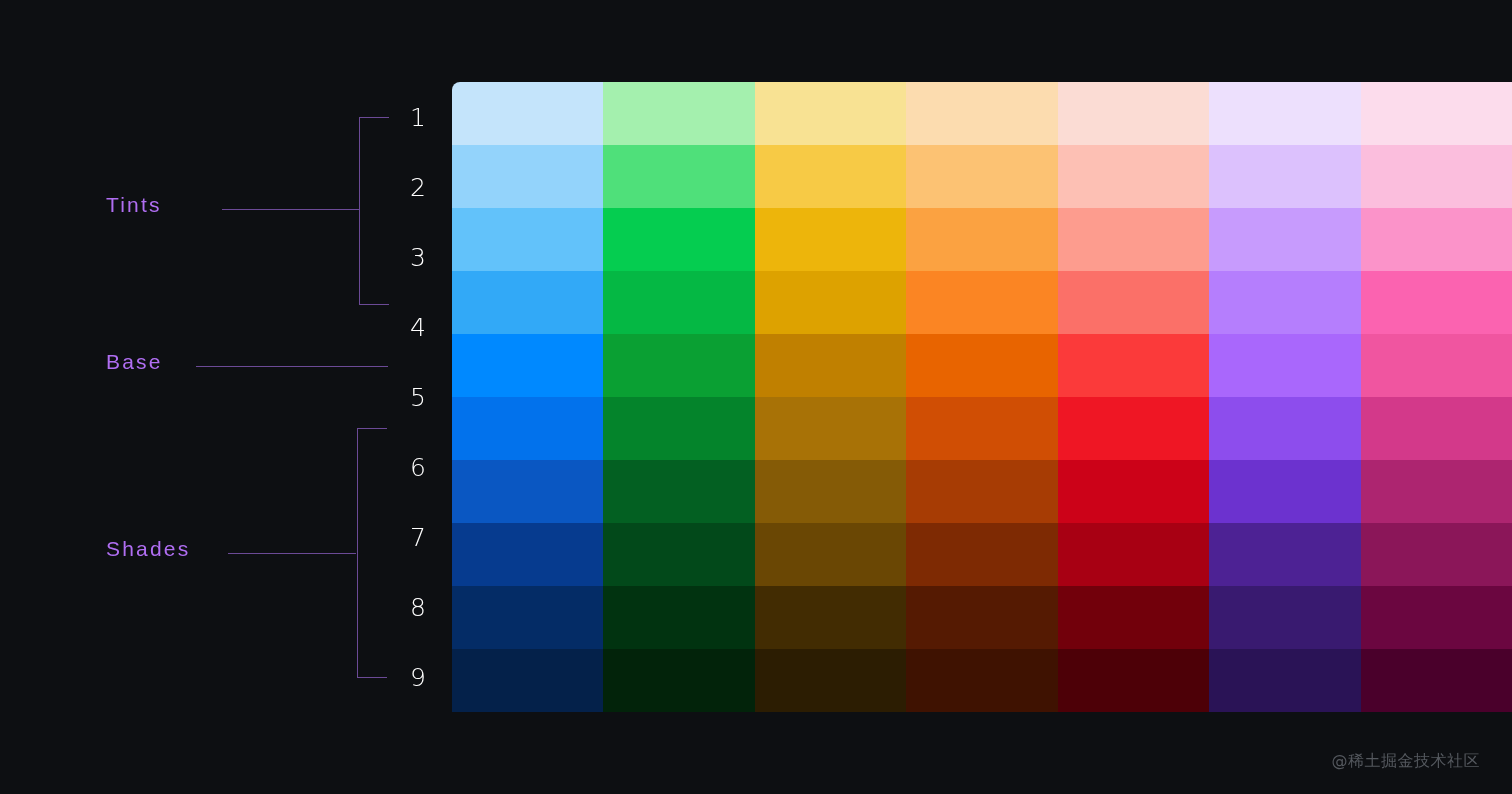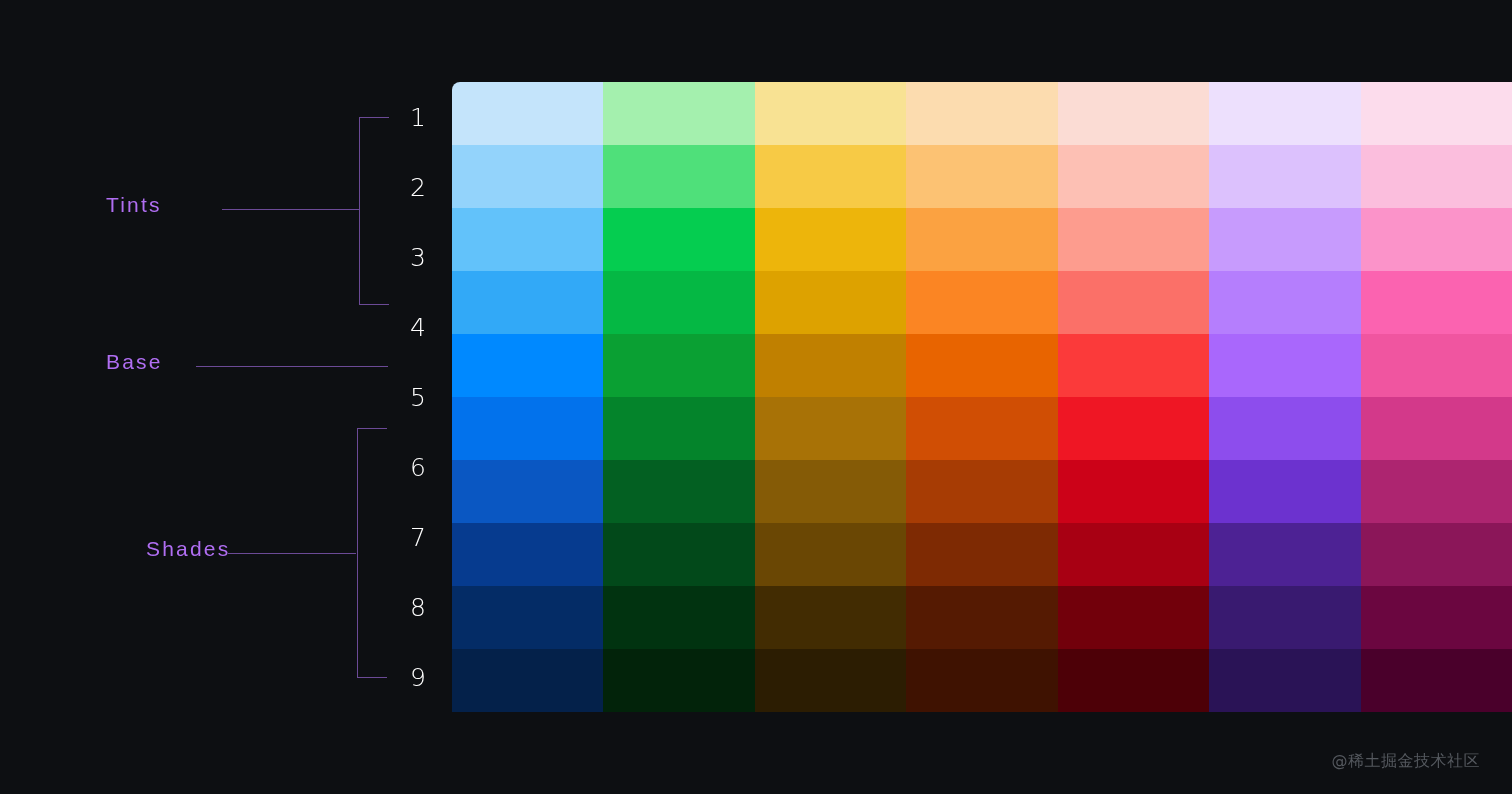--- a/index.html
+++ b/index.html
@@ -31,21 +31,21 @@
     position: absolute;
     font-family: Liberation Sans, sans-serif;
     font-size: 21px;
     letter-spacing: 2.2px;
     color: #b06ef2;
     white-space: nowrap;
     pointer-events: auto;
   }
   .group-label.tints  { left: 106px; top: 193px; }
   .group-label.base   { left: 106px; top: 350px; text-align: center; }
-  .group-label.shades { left: 106px; top: 537px; margin-left: 40px; }
+  .group-label.shades { left: 106px; top: 537px; }
 
   
   .stem {
     position: absolute;
     height: 1px;
     background: #6b4a96;
     pointer-events: none;
   }
   .stem.tints  { left: 222px; top: 209px; width: 137px; }
   .stem.base   { left: 196px; top: 366px; width: 192px; }

